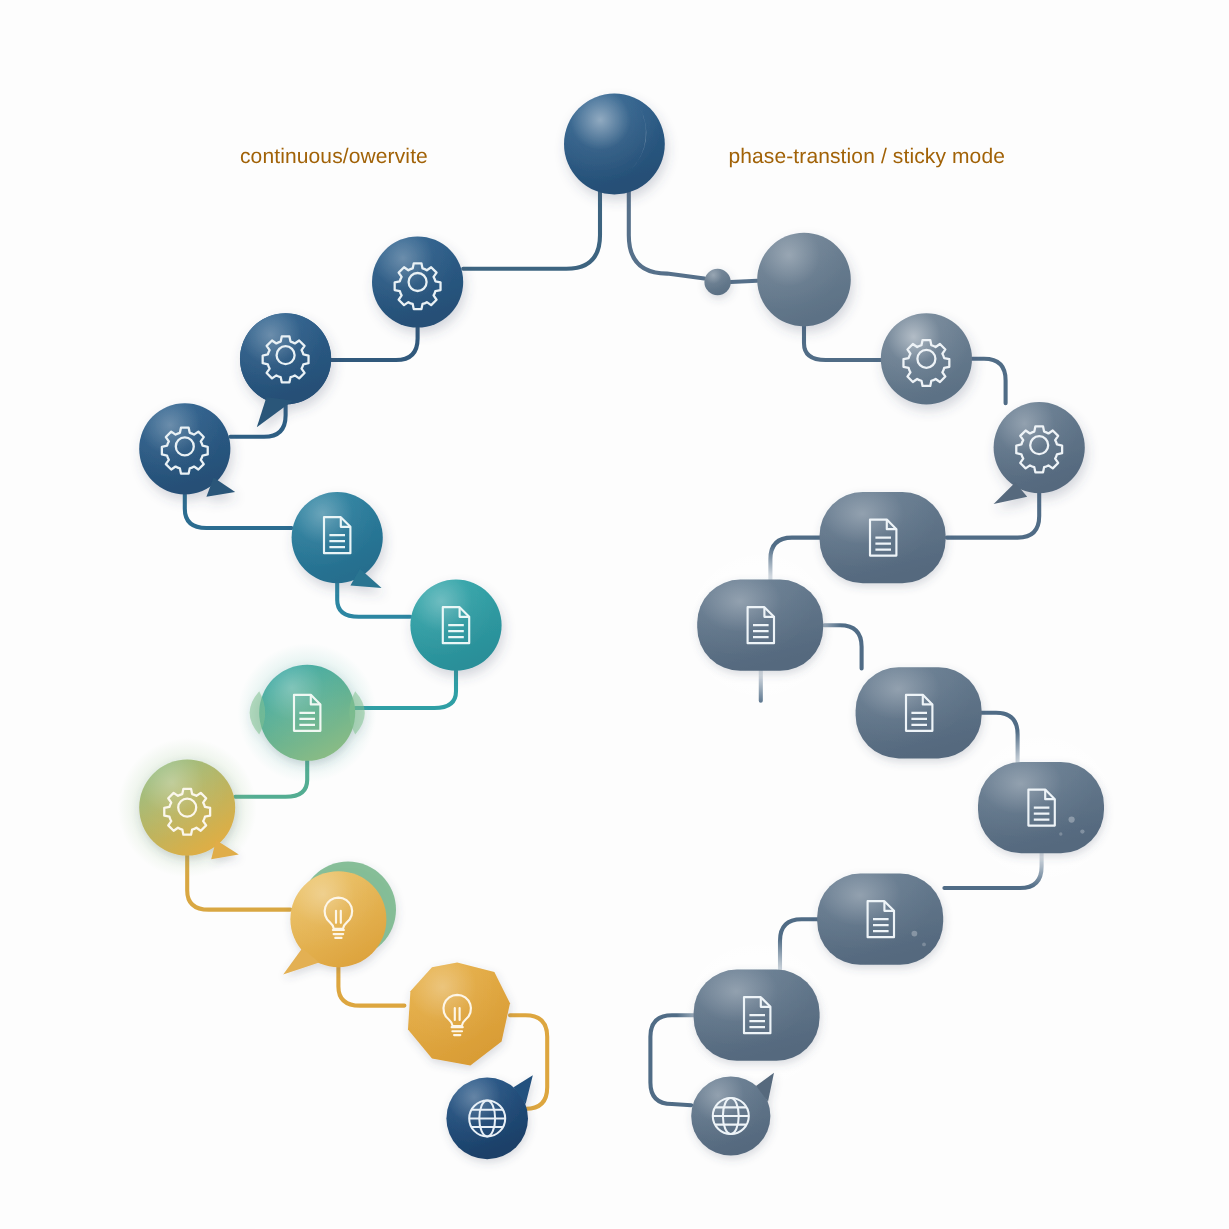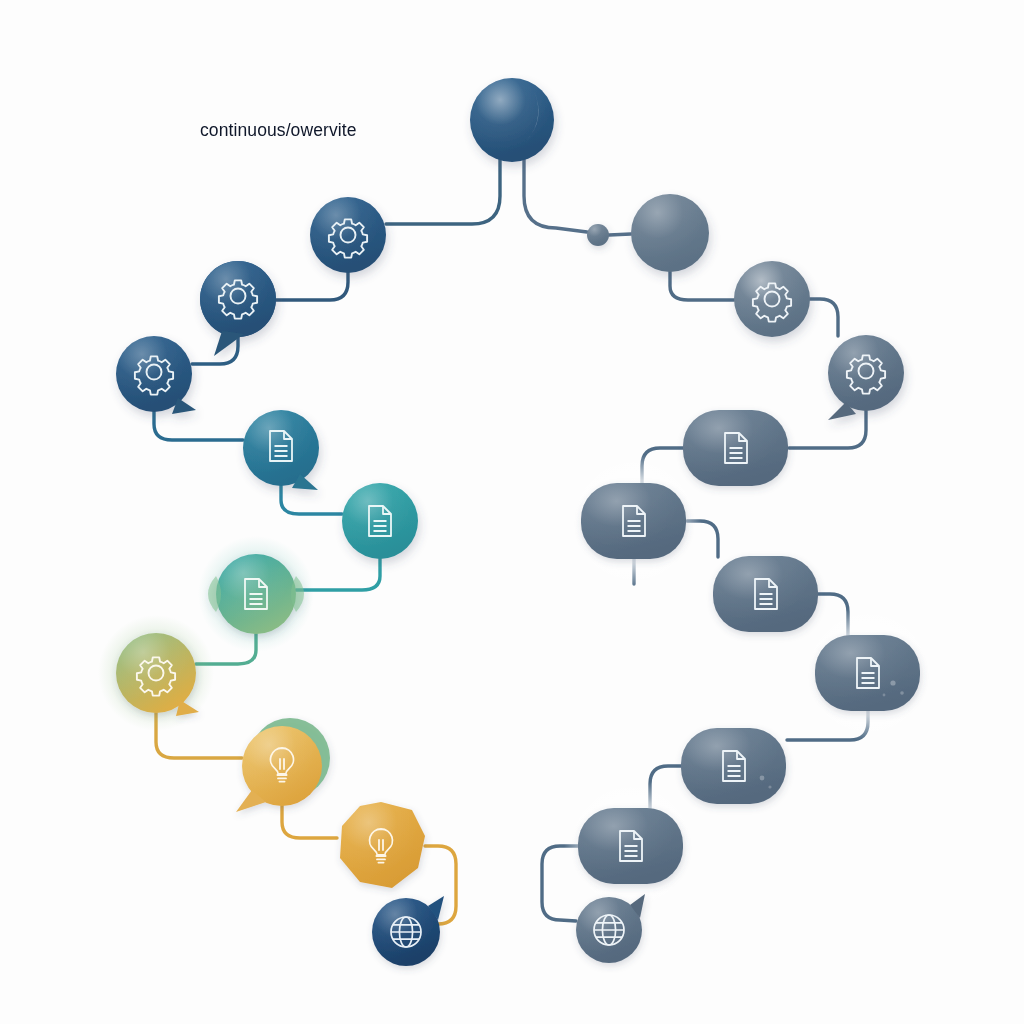--- a/index.html
+++ b/index.html
@@ -7,21 +7,21 @@
     width:1024px;height:1024px;
     background:#ffffff;
     font-family:"Liberation Sans", sans-serif;
     overflow:hidden;
   }
   #stage{position:relative;width:1024px;height:1024px;background:#fdfdfd;}
   #diagram{position:absolute;inset:0;}
   .lbl{
     position:absolute;
     font-size:17.5px;
-    color:#0f172a;
+    color:#a16207;
     letter-spacing:.1px;
     white-space:nowrap;
   }
   #label-left{left:200px;top:120px;}
   #label-right{left:607px;top:120px;}
 </style>
 </head>
 <body>
 
 <div id="stage">
@@ -378,14 +378,15 @@
 
     <g filter="url(#drop)">
       <circle cx="512" cy="120" r="42" fill="url(#gL1)"></circle>
       <circle cx="512" cy="120" r="42" fill="url(#gloss)"></circle>
       <path d="M533,90 a42,42 0 0 1 5,25 a42,42 0 0 1 -12,26 a42,42 0 0 0 7,-51z" fill="#ffffff" opacity=".30"></path>
     </g>
   </svg>
 
   <div class="lbl" id="label-left">continuous/owervite</div>
 
+  <div class="lbl" id="label-right">phase-transtion / sticky mode</div>
 
 </div>
 
 </body></html>

